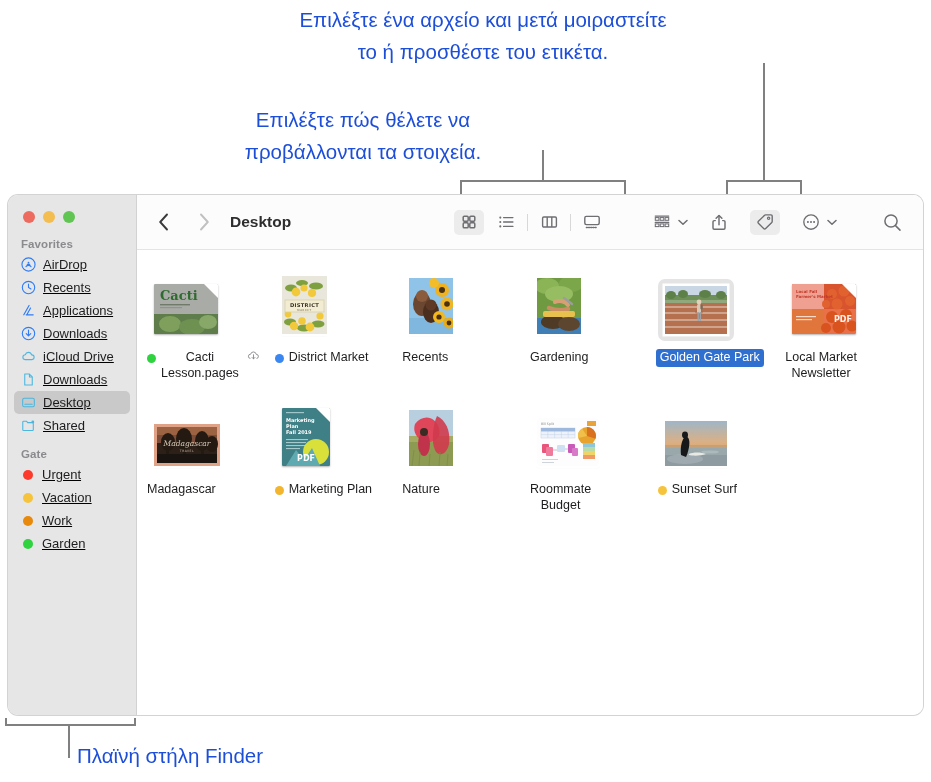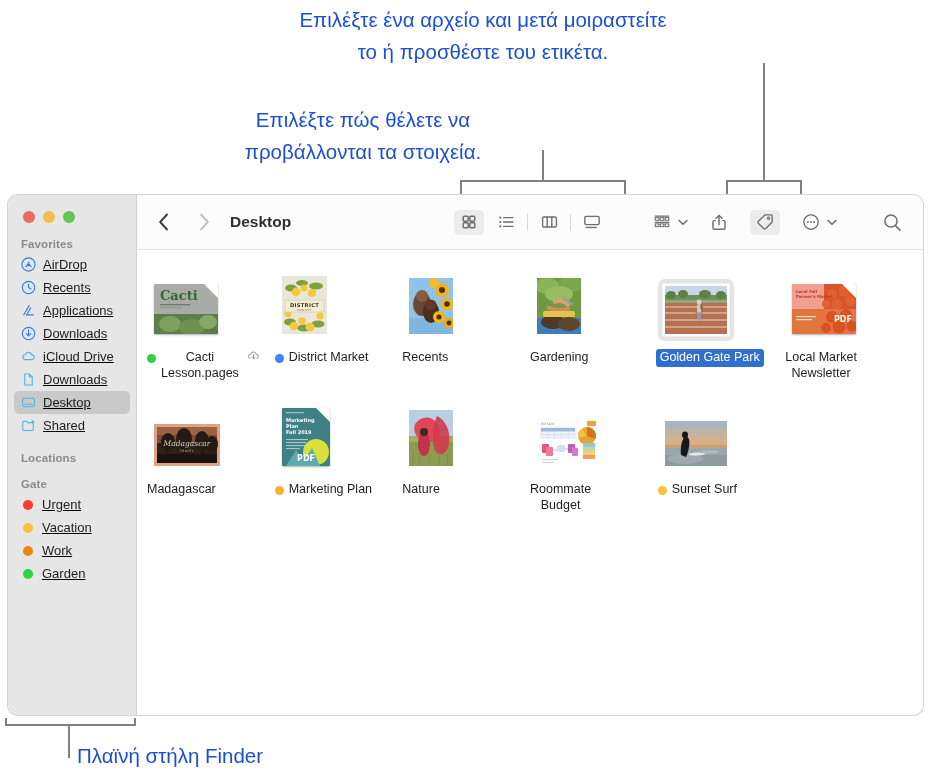--- a/index.html
+++ b/index.html
@@ -394,21 +394,20 @@
     <div class="sb-item">
       <span class="sb-ico">
         <svg width="15" height="15" viewBox="0 0 16 16">
             <path d="M1.9 12.4V4.3a.9.9 0 0 1 .9-.9h3l1.3 1.5h5.1a.9.9 0 0 1 .9.9v6.6a.9.9 0 0 1-.9.9H2.8a.9.9 0 0 1-.9-.9z" fill="none" stroke="#4ab7e0" stroke-width="1.15" stroke-linejoin="round"></path>
             <circle cx="12.6" cy="4.2" r="1.5" fill="#4ab7e0"></circle>
           </svg>
       </span>
       <span class="sb-label">Shared</span>
     </div>
 
-    <div class="sb-section gap">Locations</div>
 
     <div class="sb-section" style="padding-top:11px;">Gate</div>
 
     <div class="sb-item">
       <span class="tag-dot" style="background:#fc3b2d"></span>
       <span class="sb-label">Urgent</span>
     </div>
     <div class="sb-item">
       <span class="tag-dot" style="background:#f6c33c"></span>
       <span class="sb-label">Vacation</span>

